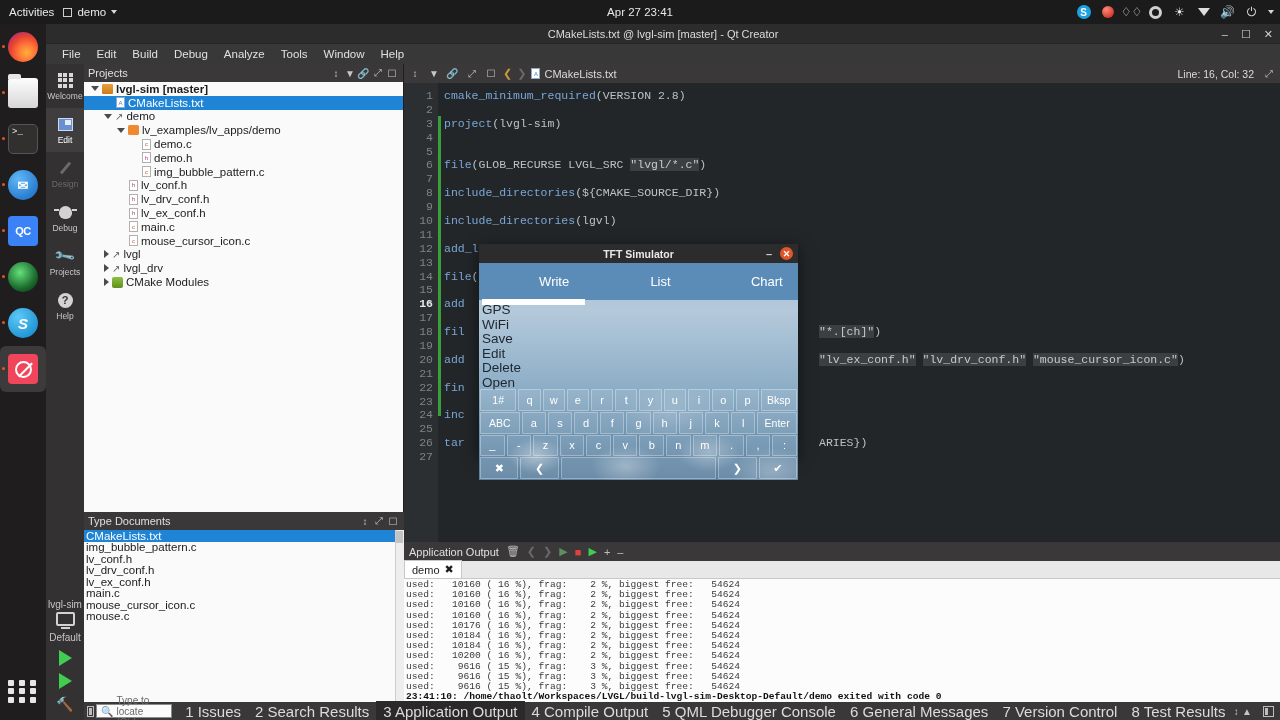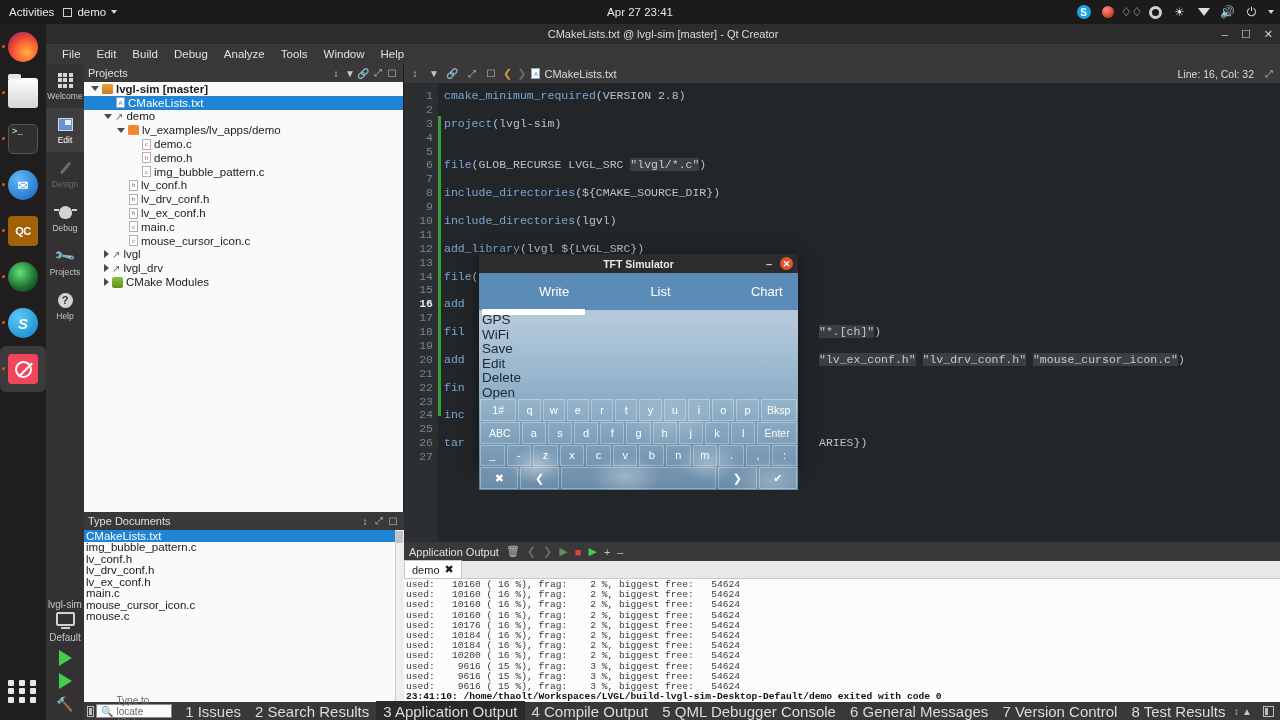--- a/index.html
+++ b/index.html
@@ -39,21 +39,21 @@
   .di-ff{border-radius:50%;background:
     radial-gradient(circle at 62% 68%, #ffb03a 0%, #ff7139 33%, #e8432f 58%, #9b2a8a 88%);}
   .di-files{background:linear-gradient(#fdfdfd,#d7d7d7);border-radius:3px;position:relative;}
   .di-files:before{content:"";position:absolute;left:0;top:-4px;width:13px;height:5px;background:#e6e6e6;
     border-radius:2px 2px 0 0;}
   .di-term{background:#32302f;border:1px solid #555;border-radius:5px;color:#eee;font-size:9px;
     font-family:"Liberation Mono",monospace;align-items:flex-start;justify-content:flex-start;
     padding:2px 0 0 3px;font-weight:normal;}
   .di-mail{border-radius:50%;background:radial-gradient(circle at 35% 30%,#5fb8f5,#1565c0);
     color:#fff;font-size:13px;}
-  .di-qc{background:#a16207;color:#fff;font-size:11px;letter-spacing:-0.5px;border-radius:4px;}
+  .di-qc{background:#3b82f6;color:#fff;font-size:11px;letter-spacing:-0.5px;border-radius:4px;}
   .di-globe{border-radius:50%;background:radial-gradient(circle at 40% 35%,#66e07a,#1b6b2e 60%,#0d2b14);}
   .di-skype{border-radius:50%;background:radial-gradient(circle at 35% 30%,#5ec8f7,#0b84c9);
     font-size:15px;font-style:italic;}
   .di-block{background:#f0455a;border-radius:4px;position:relative;}
   .dock-item.active-bg{background:#3c3a3a;border-radius:6px;}
   .block-glyph{width:17px;height:17px;border:2.2px solid #fff;border-radius:50%;position:relative;}
   .block-glyph:after{content:"";position:absolute;left:-1px;top:6px;width:19px;height:2.2px;background:#fff;
     transform:rotate(-45deg);}
   #dock-apps{position:absolute;left:8px;bottom:14px;width:30px;height:30px;
     display:grid;grid-template-columns:repeat(3,1fr);grid-gap:2.5px;align-content:center;}
@@ -166,21 +166,21 @@
     display:flex;align-items:center;gap:0;color:#dcdcdc;font-size:11px;padding-left:3px;}
   #locate{width:135px;height:14px;background:#fbfbfb;border:1px solid #8a8a8a;color:#6a6a6a;
     font-size:10px;display:flex;align-items:center;gap:3px;padding-left:4px;margin-right:6px;}
   .sb-item{padding:2px 7px;font-size:15px;white-space:nowrap;}
   .sb-item.sel{background:#2b2929;}
   #sb-right{margin-left:auto;display:flex;align-items:center;gap:9px;padding-right:6px;}
   .sqbtn{width:11px;height:11px;border:1px solid #bdbdbd;display:inline-block;position:relative;}
   .sqbtn:after{content:"";position:absolute;left:1px;top:1px;bottom:1px;width:3px;background:#bdbdbd;}
 
   
-  #tft{position:absolute;left:479px;top:254px;width:319px;height:212px;background:#c2410c;
+  #tft{position:absolute;left:479px;top:244px;width:319px;height:212px;background:#c2410c;
     box-shadow:0 3px 14px rgba(0,0,0,.55);}
   #tft-title{height:19px;background:#2c2c2c;color:#e8e8e8;font-size:10.5px;font-weight:bold;
     display:flex;align-items:center;justify-content:center;position:relative;}
   #tft-btns{position:absolute;right:5px;top:0;height:19px;display:flex;align-items:center;gap:8px;}
   #tft-min{color:#d0d0d0;font-size:11px;}
   #tft-close{width:13px;height:13px;border-radius:50%;background:#e0552a;color:#fff;font-size:9px;
     display:flex;align-items:center;justify-content:center;}
   #tft-screen{position:relative;width:319px;height:217px;overflow:hidden;
     background:linear-gradient(180deg,#a8c2d8 0%,#b4c9da 22%,#8fb0c8 55%,#6e93b0 80%,#5b7f9e 100%);}
   #tft-screen:before{content:"";position:absolute;left:0;top:45px;right:0;bottom:0;

